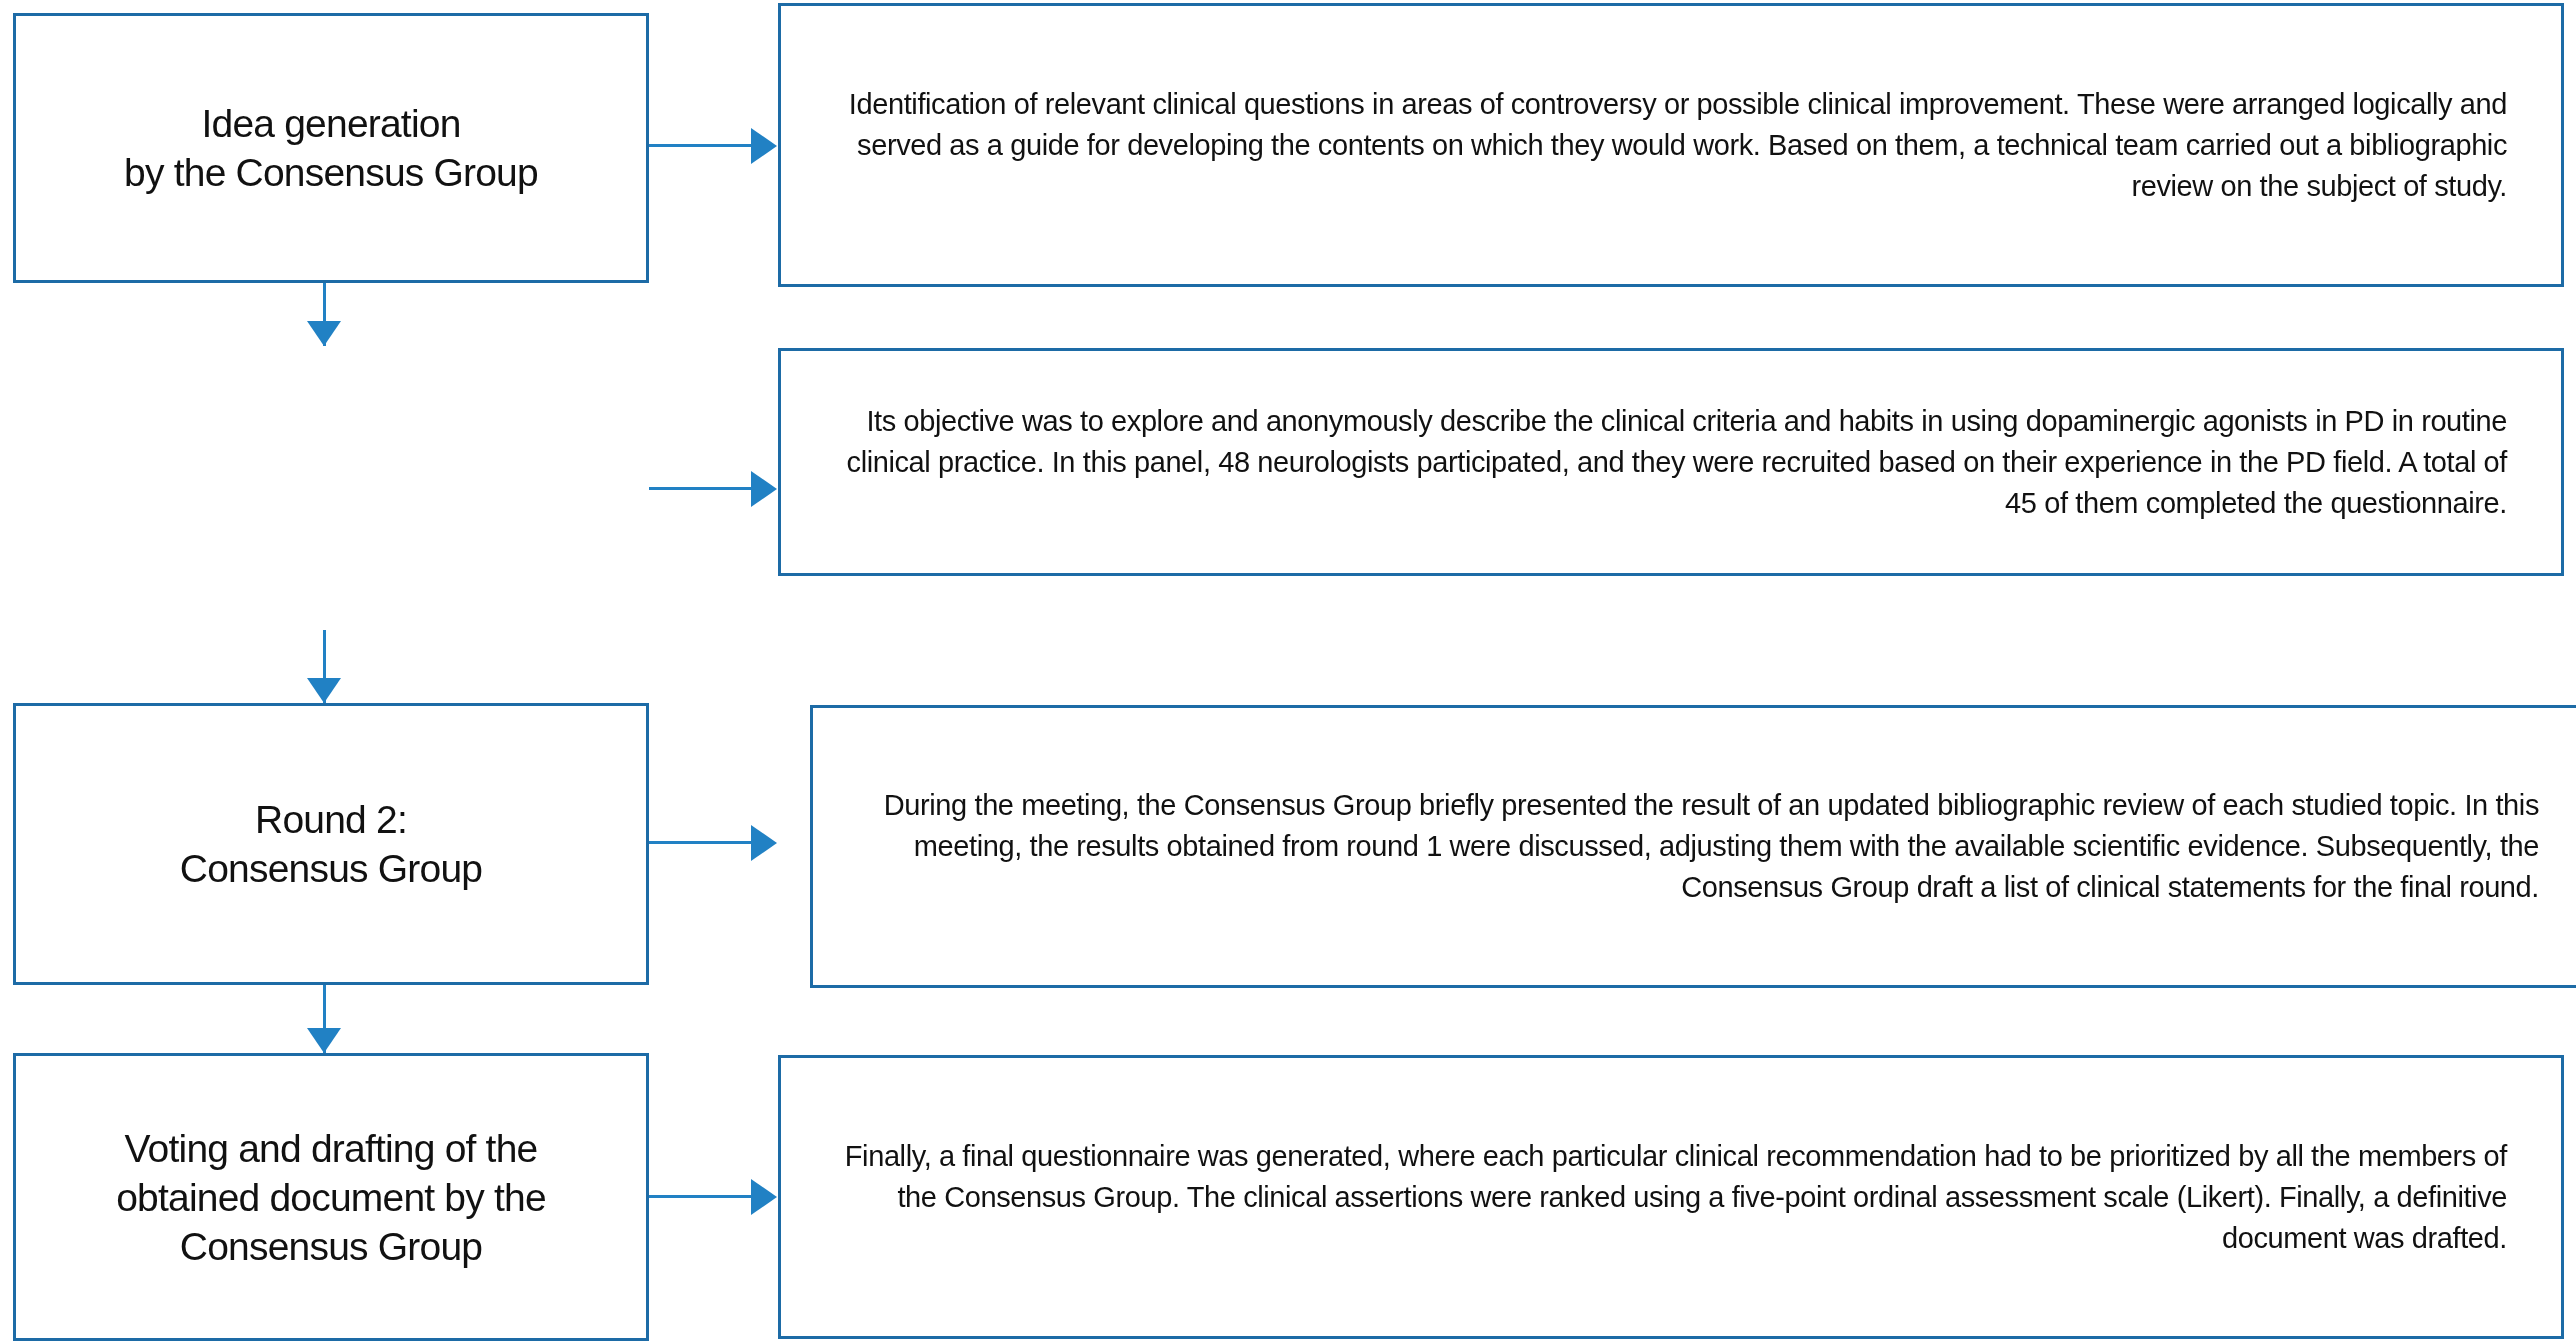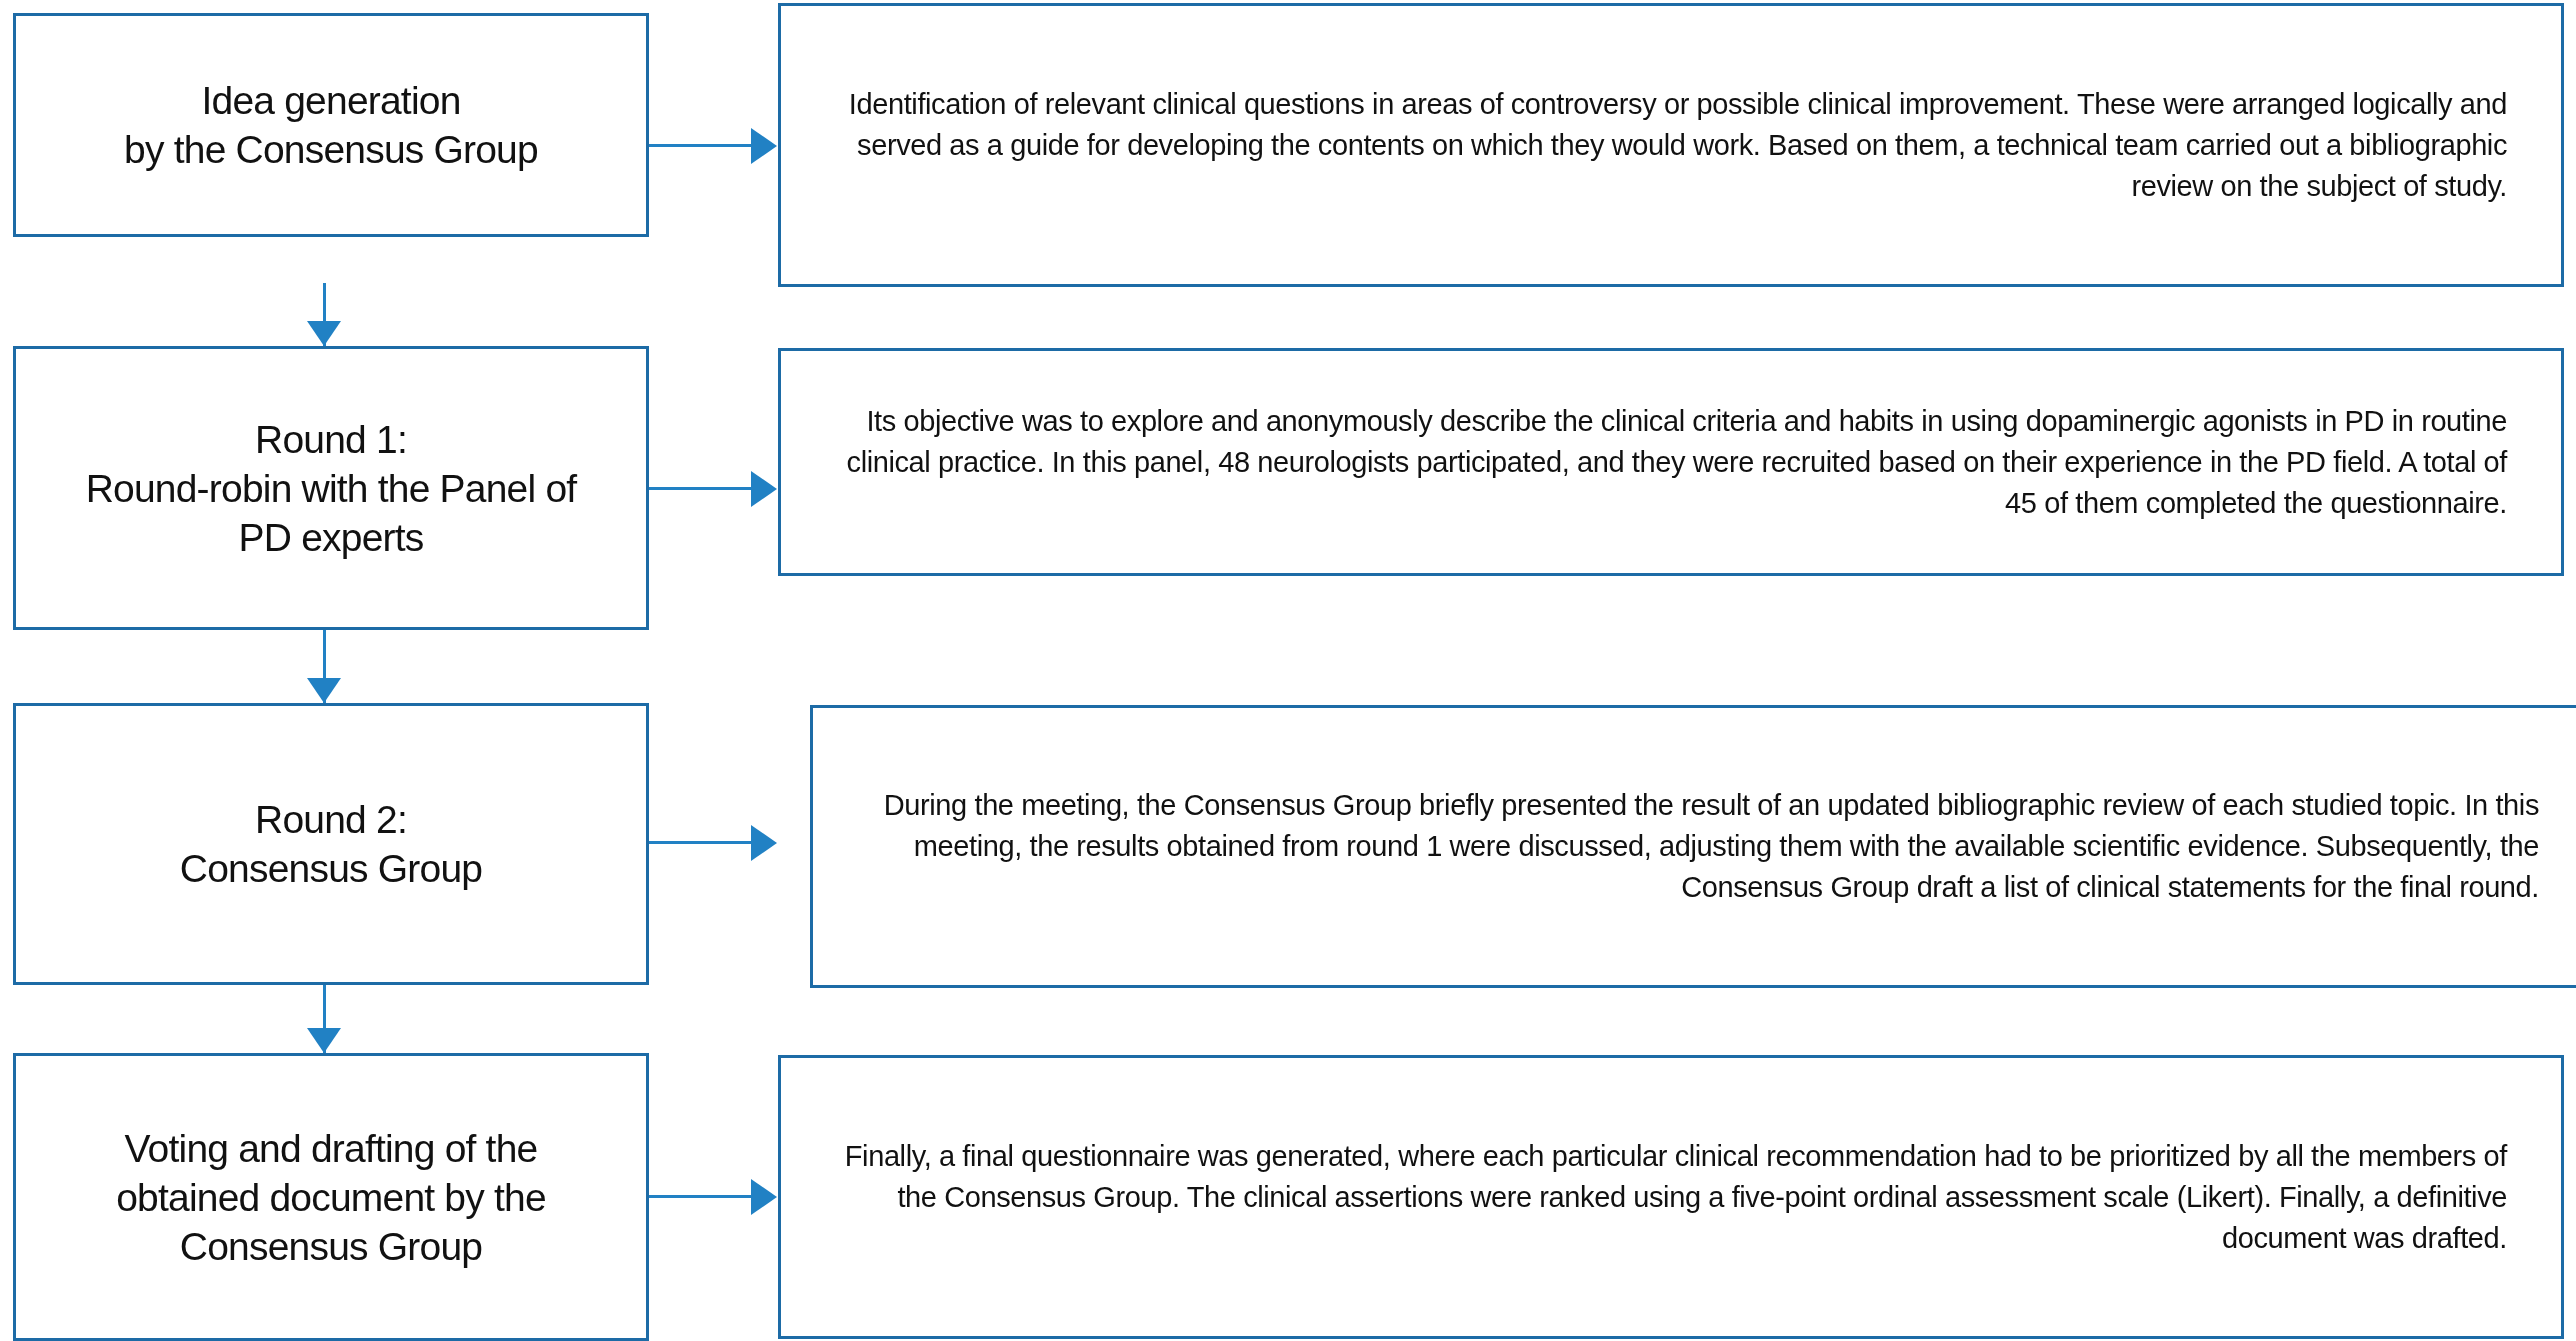--- a/index.html
+++ b/index.html
@@ -60,41 +60,36 @@
     border-left:17px solid transparent;
     border-right:17px solid transparent;
     border-top:25px solid #2181c4;
   }
 </style>
 </head>
 <body>
 
 <div class="canvas">
 
-  <div class="box step" style="top:13px;height:224px;align-items:center;">
+  <div class="box step" style="top:13px;height:270px;align-items:center;">
     <div class="tline">Idea generation</div>
     <div class="tline">by the Consensus Group</div>
   </div>
   <div class="h-arrow" style="top:128px;">
     <div class="shaft"></div>
     <div class="head"></div>
   </div>
   <div class="box desc" style="top:3.1px;height:284px;">
     <p>Identification of relevant clinical questions in areas of controversy or possible clinical improvement. These were arranged logically and served as a guide for developing the contents on which they would work. Based on them, a technical team carried out a bibliographic review on the subject of study.</p>
   </div>
   <div class="v-arrow" style="top:283px;height:63px;">
     <div class="shaft" style="height:63px;"></div>
     <div class="head"></div>
   </div>
 
-  <div class="box step" style="top:346px;height:284px;">
-    <div class="tline">Round 1:</div>
-    <div class="tline">Round-robin with the Panel of</div>
-    <div class="tline">PD experts</div>
-  </div>
   <div class="h-arrow" style="top:471px;">
     <div class="shaft"></div>
     <div class="head"></div>
   </div>
   <div class="box desc" style="top:348px;height:228px;">
     <p>Its objective was to explore and anonymously describe the clinical criteria and habits in using dopaminergic agonists in PD in routine clinical practice. In this panel, 48 neurologists participated, and they were recruited based on their experience in the PD field. A total of 45 of them completed the questionnaire.</p>
   </div>
   <div class="v-arrow" style="top:630px;height:73px;">
     <div class="shaft" style="height:73px;"></div>
     <div class="head"></div>

